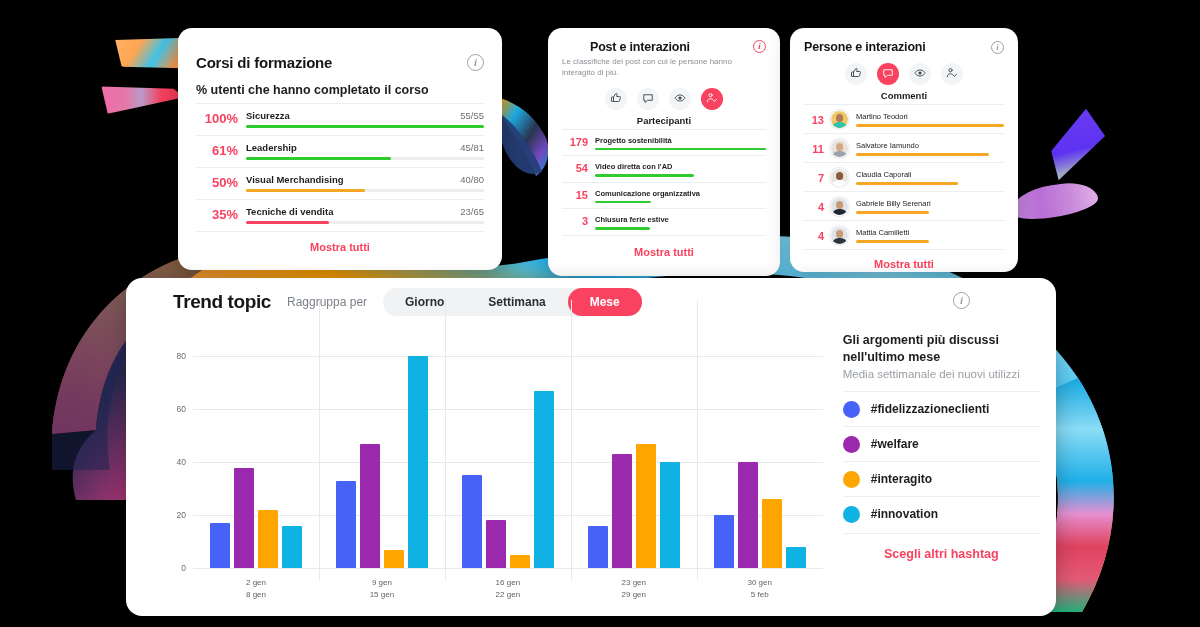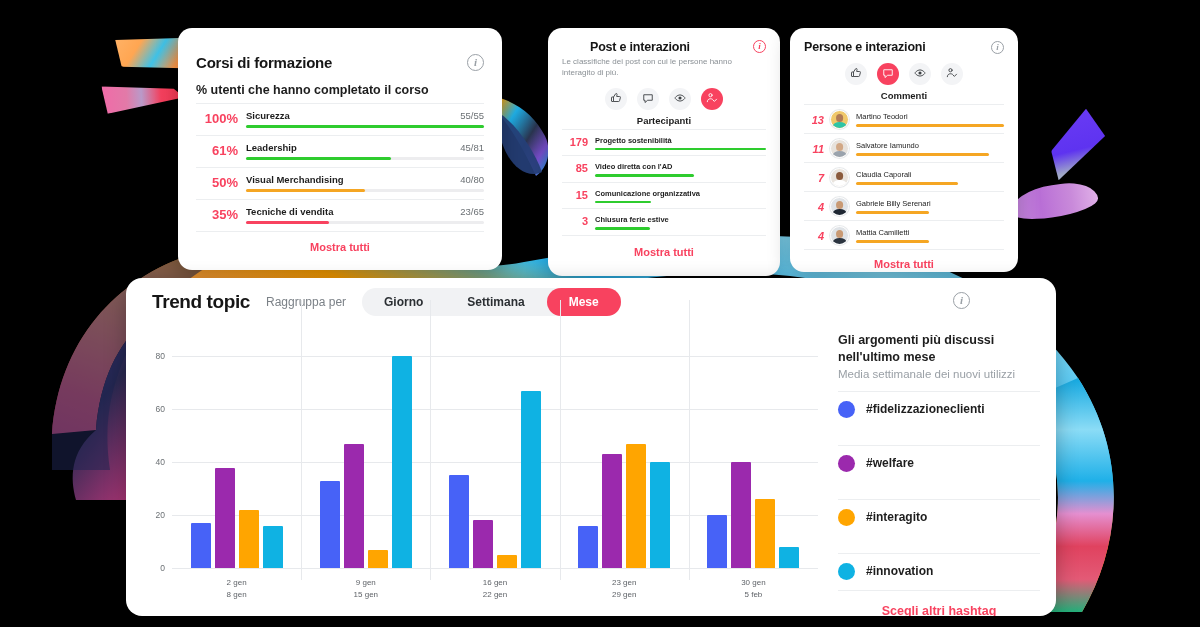--- a/index.html
+++ b/index.html
@@ -44,20 +44,21 @@
   
   .ribbon-wrap { position: absolute; inset: 0; }
   .ribbon-wrap svg { position: absolute; left: 0; top: 0; }
 
   
   .card {
     position: absolute;
     background: #fff;
     border-radius: 14px;
     box-shadow: 0 6px 22px rgba(0,0,0,.28);
+    padding-left: 21px;
   }
   .card-title {
     font-size: 15px; font-weight: bold; color: #161616; letter-spacing: -.2px;
   }
   .info-icon {
     width: 17px; height: 17px; border-radius: 50%;
     border: 1.3px solid #9aa0a6; color: #9aa0a6;
     font-size: 11px; font-weight: bold; font-style: italic;
     display: flex; align-items: center; justify-content: center;
     font-family: "Liberation Serif", serif; line-height: 1;
@@ -103,21 +104,21 @@
   .post-row { display: flex; align-items: flex-start; padding: 6px 0 5px; }
   .post-count { width: 26px; text-align: right; font-size: 11px; font-weight: bold; color: #f8425f; flex: none; }
   .post-main { flex: 1; margin-left: 7px; }
   .post-name { font-size: 7.5px; font-weight: bold; color: #1d1d1d; }
   .post-bar { height: 2.5px; background: #2ecc2e; border-radius: 2px; margin-top: 3px; }
 
   
   #card-people { left: 790px; top: 28px; width: 228px; height: 244px; padding: 12px 14px 0; }
   #card-people .hdr { display: flex; justify-content: space-between; align-items: center; }
   .person-row { display: flex; align-items: center; padding: 5px 0 4px; }
-  .person-count { width: 20px; text-align: right; font-size: 11px; font-weight: bold; color: #f8425f; flex: none; font-style: italic; }
+  .person-count { width: 20px; text-align: right; font-size: 11px; font-weight: bold; color: #f8425f; flex: none; }
   .avatar {
     width: 19px; height: 19px; border-radius: 50%; flex: none; margin-left: 6px;
     overflow: hidden; position: relative; border: 1px solid #fff;
     box-shadow: 0 0 0 1px #e8eaec;
   }
   .avatar .head { position: absolute; left: 50%; top: 17%; width: 46%; height: 46%;
     transform: translateX(-50%); border-radius: 50%; }
   .avatar .body { position: absolute; left: 50%; bottom: -18%; width: 86%; height: 56%;
     transform: translateX(-50%); border-radius: 48% 48% 0 0; }
   .person-main { flex: 1; margin-left: 7px; }
@@ -163,21 +164,20 @@
     position: absolute; top: 100%; left: 0; right: 0; text-align: center;
     font-size: 8px; color: #5f6368; line-height: 1.45; padding-top: 9px; white-space: pre-line;
   }
 
   
   #legend-title { font-size: 12.5px; font-weight: bold; color: #1d1d1d; line-height: 1.35; }
   #legend-sub { font-size: 11.5px; color: #9aa0a6; line-height: 1.3; margin-top: 1px; }
   .legend-item {
     display: flex; align-items: center; gap: 11px; padding: 9px 0 8px;
     border-top: 1px solid #eceef0;
-    margin-top: 19px;
   }
   .legend-item:first-of-type { margin-top: 9px; }
   .dot { width: 17px; height: 17px; border-radius: 50%; flex: none; }
   .legend-label { font-size: 12px; font-weight: bold; color: #1d1d1d; }
   #legend-cta {
     border-top: 1px solid #eceef0; margin-top: 2px; padding-top: 13px;
     text-align: center; color: #f8425f; font-size: 12.5px; font-weight: bold;
   }
 </style>
 </head>
@@ -354,21 +354,21 @@
     <div class="metric-label">Partecipanti</div>
     <div id="posts-rows">
         <div class="post-row row-sep">
           <div class="post-count">179</div>
           <div class="post-main">
             <div class="post-name">Progetto sostenibilità</div>
             <div class="post-bar" style="width:100%;background:#2ecc2e"></div>
           </div>
         </div>
         <div class="post-row row-sep">
-          <div class="post-count">85</div>
+          <div class="post-count">54</div>
           <div class="post-main">
             <div class="post-name">Video diretta con l'AD</div>
             <div class="post-bar" style="width:58%;background:#2ecc2e"></div>
           </div>
         </div>
         <div class="post-row row-sep">
           <div class="post-count">15</div>
           <div class="post-main">
             <div class="post-name">Comunicazione organizzativa</div>
             <div class="post-bar" style="width:33%;background:#2ecc2e"></div>

